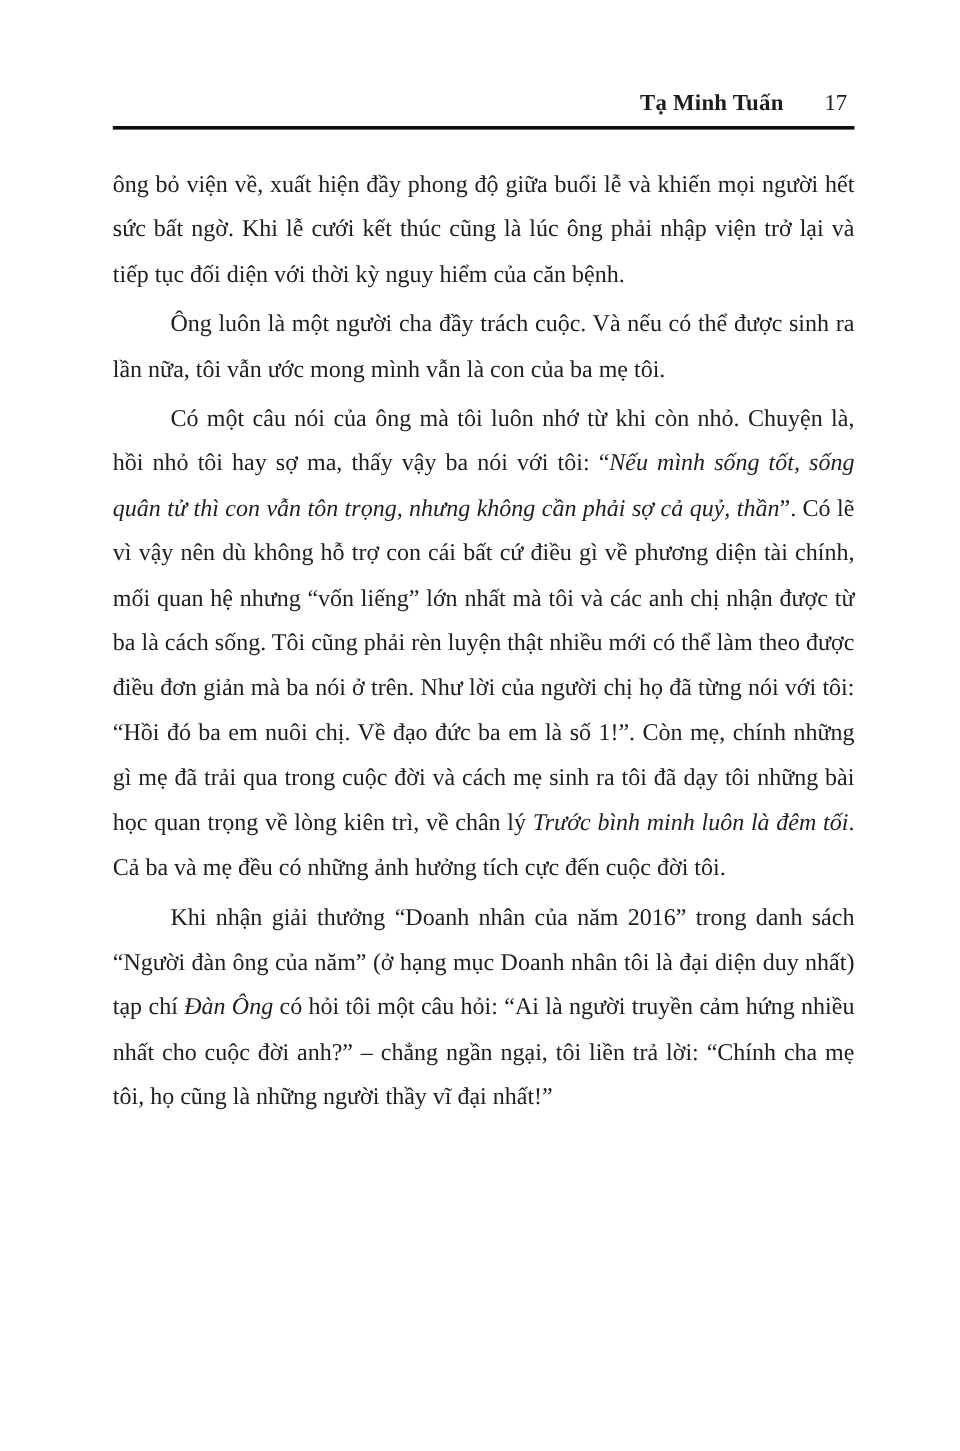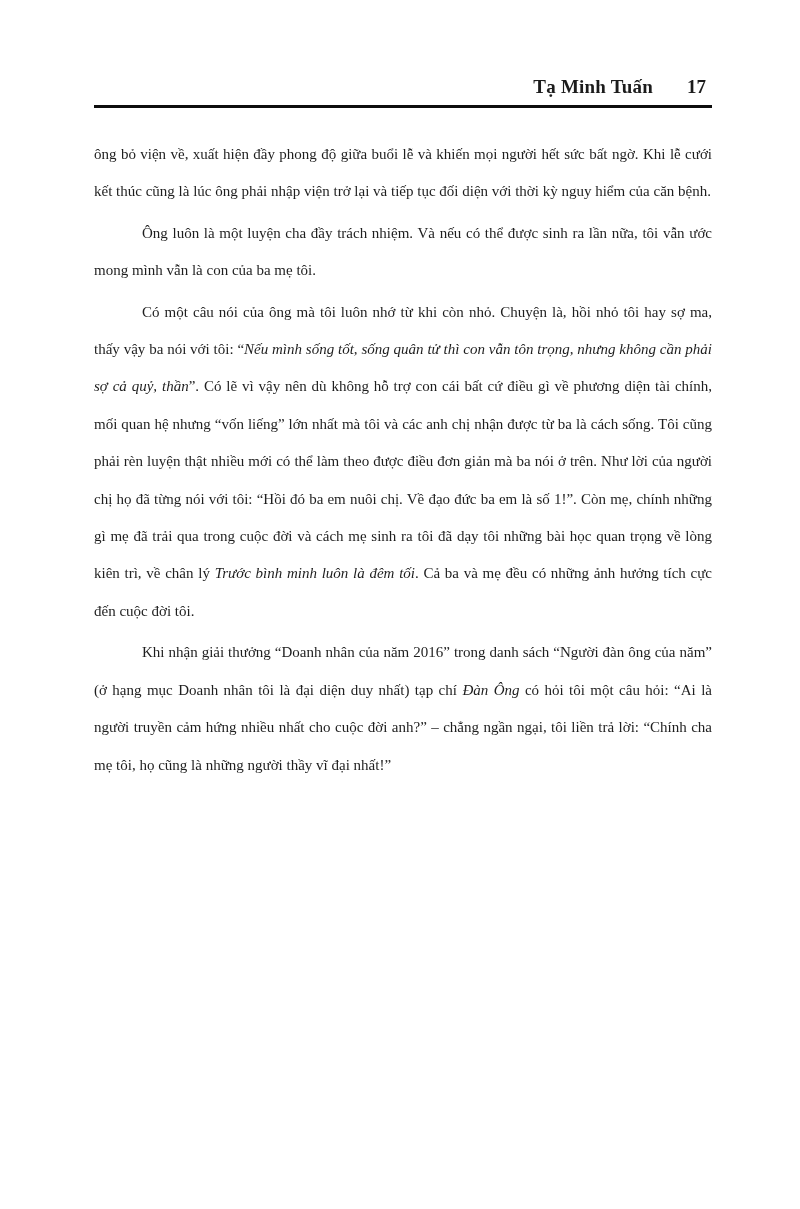--- a/index.html
+++ b/index.html
@@ -30,32 +30,32 @@
     gap: 34px;
     padding-top: 76px;
     padding-right: 6px;
     font-size: 19px;
   }
   .page-header .author {
     font-weight: bold;
     letter-spacing: 0.2px;
   }
   .page-header .pagenum {
-    font-weight: bold;
+    font-weight: normal;
     text-align: center;
   }
   .header-rule {
     margin-top: 7px;
     height: 3px;
     background: #0d0d0d;
     width: 100%;
   }
   .body-text {
     margin-top: 28px;
-    font-size: 15px;
+    font-size: 20px;
     line-height: 37.4px;
     text-align: justify;
     color: #1e1e1e;
   }
   .body-text p.para {
     margin: 0 0 4px 0;
   }
   .body-text p.para.indent {
     text-indent: 48px;
   }
@@ -72,19 +72,19 @@
 
     <header class="page-header">
       <span class="author">Tạ Minh Tuấn</span>
       <span class="pagenum">17</span>
     </header>
 
     <div class="header-rule"></div>
 
     <main class="body-text">
         <p class="para"><span>ông bỏ viện về, xuất hiện đầy phong độ giữa buổi lễ và khiến mọi người hết sức bất ngờ. Khi lễ cưới kết thúc cũng là lúc ông phải nhập viện trở lại và tiếp tục đối diện với thời kỳ nguy hiểm của căn bệnh.</span></p>
-        <p class="para indent"><span>Ông luôn là một luyện cha đầy trách nhiệm. Và nếu có thể được sinh ra lần nữa, tôi vẫn ước mong mình vẫn là con của ba mẹ tôi.</span></p>
+        <p class="para indent"><span>Ông luôn là một người cha đầy trách cuộc. Và nếu có thể được sinh ra lần nữa, tôi vẫn ước mong mình vẫn là con của ba mẹ tôi.</span></p>
         <p class="para indent"><span>Có một câu nói của ông mà tôi luôn nhớ từ khi còn nhỏ. Chuyện là, hồi nhỏ tôi hay sợ ma, thấy vậy ba nói với tôi: “</span><span class="italic">Nếu mình sống tốt, sống quân tử thì con vẫn tôn trọng, nhưng không cần phải sợ cả quỷ, thần</span><span>”. Có lẽ vì vậy nên dù không hỗ trợ con cái bất cứ điều gì về phương diện tài chính, mối quan hệ nhưng “vốn liếng” lớn nhất mà tôi và các anh chị nhận được từ ba là cách sống. Tôi cũng phải rèn luyện thật nhiều mới có thể làm theo được điều đơn giản mà ba nói ở trên. Như lời của người chị họ đã từng nói với tôi: “Hồi đó ba em nuôi chị. Về đạo đức ba em là số 1!”. Còn mẹ, chính những gì mẹ đã trải qua trong cuộc đời và cách mẹ sinh ra tôi đã dạy tôi những bài học quan trọng về lòng kiên trì, về chân lý </span><span class="italic">Trước bình minh luôn là đêm tối</span><span>. Cả ba và mẹ đều có những ảnh hưởng tích cực đến cuộc đời tôi.</span></p>
         <p class="para indent"><span>Khi nhận giải thưởng “Doanh nhân của năm 2016” trong danh sách “Người đàn ông của năm” (ở hạng mục Doanh nhân tôi là đại diện duy nhất) tạp chí </span><span class="italic">Đàn Ông</span><span> có hỏi tôi một câu hỏi: “Ai là người truyền cảm hứng nhiều nhất cho cuộc đời anh?” – chẳng ngần ngại, tôi liền trả lời: “Chính cha mẹ tôi, họ cũng là những người thầy vĩ đại nhất!”</span></p>
       </main>
 
   </div>
 </div>
 
 </body></html>

